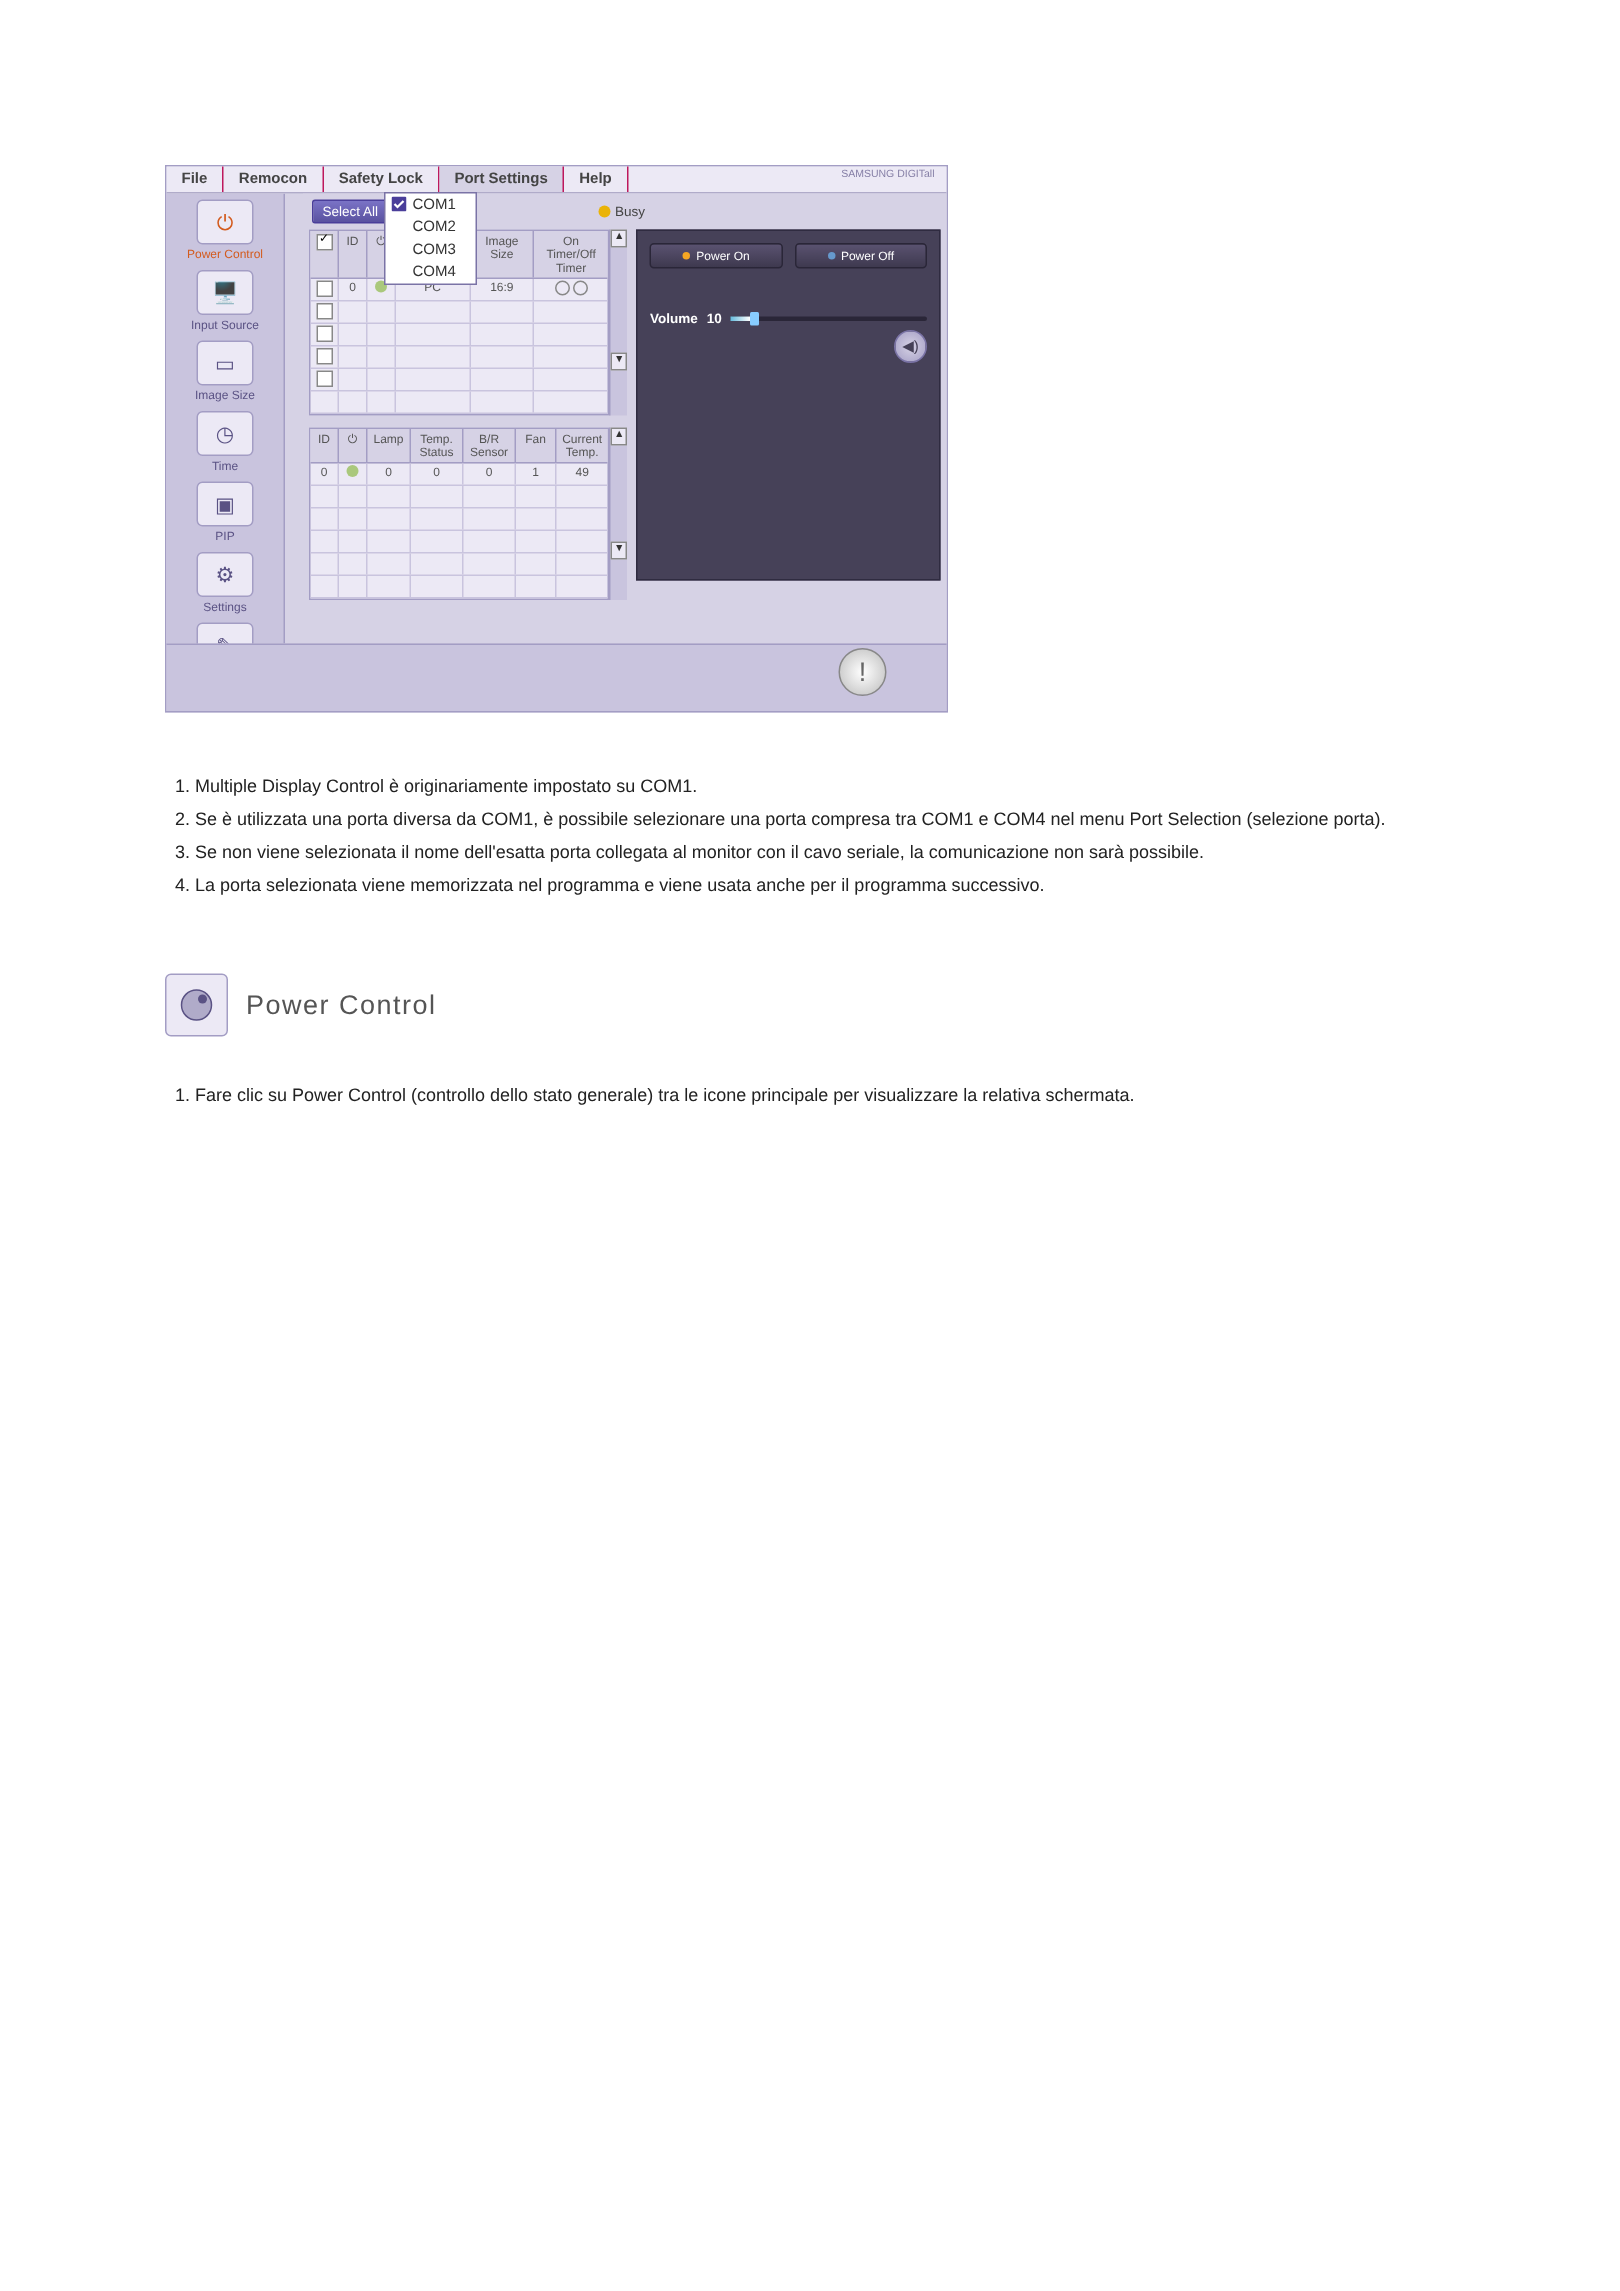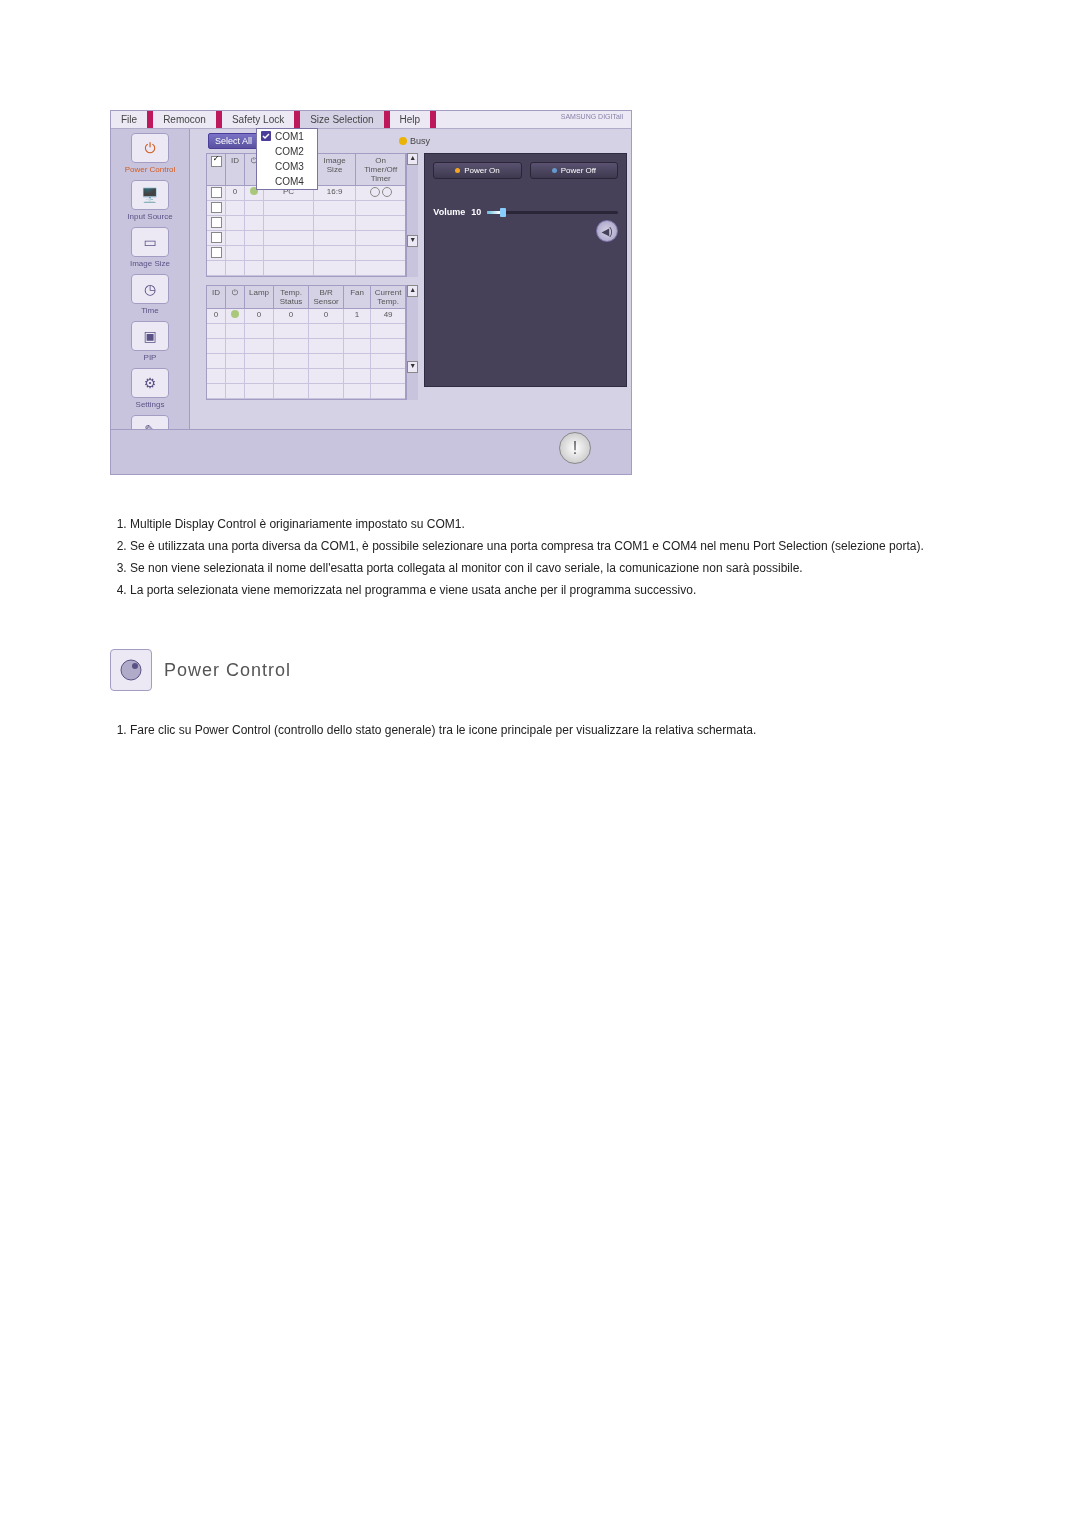--- a/index.html
+++ b/index.html
@@ -35,24 +35,25 @@
   .titlebar .winbtns { display:flex; gap:0; }
   .titlebar .winbtn { width:14px; height:12px; background:#ccc; border:1px solid #666; font-size:8px; line-height:10px; text-align:center; color:#000; }
   .menubar {
     background: #ece9f5;
     font-size: 10px;
     display: flex;
     border-bottom: 1px solid #b0abc9;
   }
   .menubar .menu {
     padding: 3px 10px;
-    border-right: 6px solid #be185d;
+    border-right: 1px solid #be185d;
     color: #444;
     position: relative;
     cursor: default;
+    font-weight: bold;
   }
   .menubar .menu.active { background: #d6d2e5; }
   .port-dropdown {
     position: absolute;
     top: 17px;
     left: 145px;
     background: #fff;
     border: 1px solid #7a73a6;
     font-size: 10px;
     z-index: 5;
@@ -243,21 +244,21 @@
 </head>
 <body>
 
 <div class="page">
 
   <div class="screenshot">
     <div class="menubar" style="position:relative;">
       <span class="menu">File</span>
       <span class="menu">Remocon</span>
       <span class="menu">Safety Lock</span>
-      <span class="menu active">Size Selection</span>
+      <span class="menu active">Port Settings</span>
       <span class="menu">Help</span>
       <span class="topbrand">SAMSUNG DIGITall</span>
       <div class="port-dropdown">
         <div class="dd-row">
           <span class="check">
             <svg width="10" height="10">
                 <rect x="0" y="0" width="10" height="10" fill="#4a3e9a" rx="1"></rect>
                 <path d="M2 5 L4 7 L8 3" stroke="#fff" stroke-width="1.5" fill="none"></path>
               </svg>
           </span>

